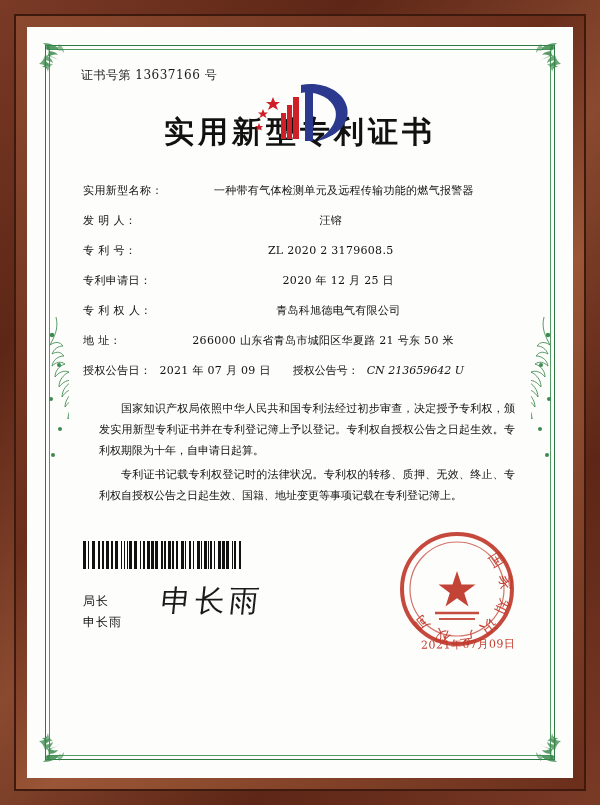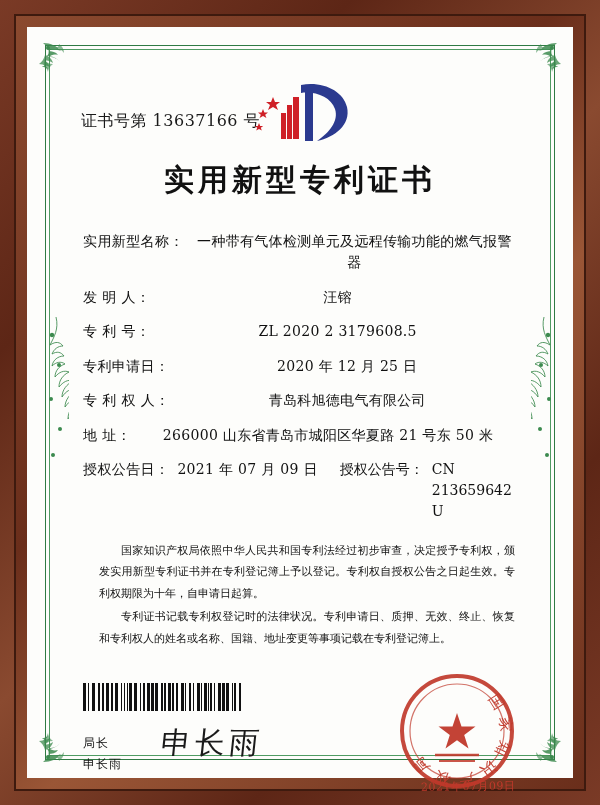--- a/index.html
+++ b/index.html
@@ -85,24 +85,23 @@
   .content {
     position: absolute;
     left: 48px; top: 40px;
     width: 450px;
     height: 671px;
   }
 
   
   .cert-no {
     font-family: "DejaVu Serif", "Liberation Serif", serif;
-    font-size: 16px;
+    font-size: 12px;
     color: #1a1a1a;
     margin-left: 6px;
-    margin-top: 44px;
     letter-spacing: 0.5px;
   }
 
   
   .emblem {
     position: absolute;
     left: 168px;
     top: 8px;
     width: 120px;
     height: 78px;
@@ -143,21 +142,21 @@
   
   .fields {
     margin-top: 30px;
     padding-left: 8px;
     padding-right: 8px;
   }
   .row {
     display: flex;
     align-items: baseline;
     font-family: "DejaVu Serif", "Liberation Serif", serif;
-    font-size: 14px;
+    font-size: 11px;
     color: #111;
     margin-bottom: 13.5px;
     line-height: 1.5;
   }
   .row .lbl {
     flex: 0 0 auto;
     white-space: nowrap;
     letter-spacing: 0.4px;
   }
   .row .val {
@@ -171,20 +170,21 @@
     padding-right: 22px;
   }
   .row .lbl2 {
     flex: 0 0 auto;
     white-space: nowrap;
     text-align: center;
   }
   .row .val2 {
     flex: 1 1 auto;
     padding-left: 8px;
+    font-style: italic;
   }
 
   
   .para-block {
     margin-top: 18px;
     padding-left: 8px;
     padding-right: 10px;
     font-family: "DejaVu Serif", "Liberation Serif", serif;
     font-size: 11px;
     line-height: 1.95;
@@ -821,21 +821,21 @@
         <div class="row inline-2">
           <span class="lbl">授权公告日：</span>
           <span class="val">2021 年 07 月 09 日</span>
           <span class="lbl2">授权公告号：</span>
           <span class="val2">CN 213659642 U</span>
         </div>
       </div>
 
       <div class="para-block">
         <p>国家知识产权局依照中华人民共和国专利法经过初步审查，决定授予专利权，颁发实用新型专利证书并在专利登记簿上予以登记。专利权自授权公告之日起生效。专利权期限为十年，自申请日起算。</p>
-        <p>专利证书记载专利权登记时的法律状况。专利申请日、质押、无效、终止、恢复和专利权人的姓名或名称、国籍、地址变更等事项记载在专利登记簿上。</p>
+        <p>专利证书记载专利权登记时的法律状况。专利权的转移、质押、无效、终止、专利权自授权公告之日起生效、国籍、地址变更等事项记载在专利登记簿上。</p>
       </div>
 
       <div class="barcode" id="barcode">
           <i style="width: 3px; margin-right: 2px;"></i>
           <i style="width: 1px; margin-right: 3px;"></i>
           <i style="width: 3px; margin-right: 3px;"></i>
           <i style="width: 2px; margin-right: 2px;"></i>
           <i style="width: 2px; margin-right: 2px;"></i>
           <i style="width: 3px; margin-right: 2px;"></i>
           <i style="width: 2px; margin-right: 2px;"></i>

